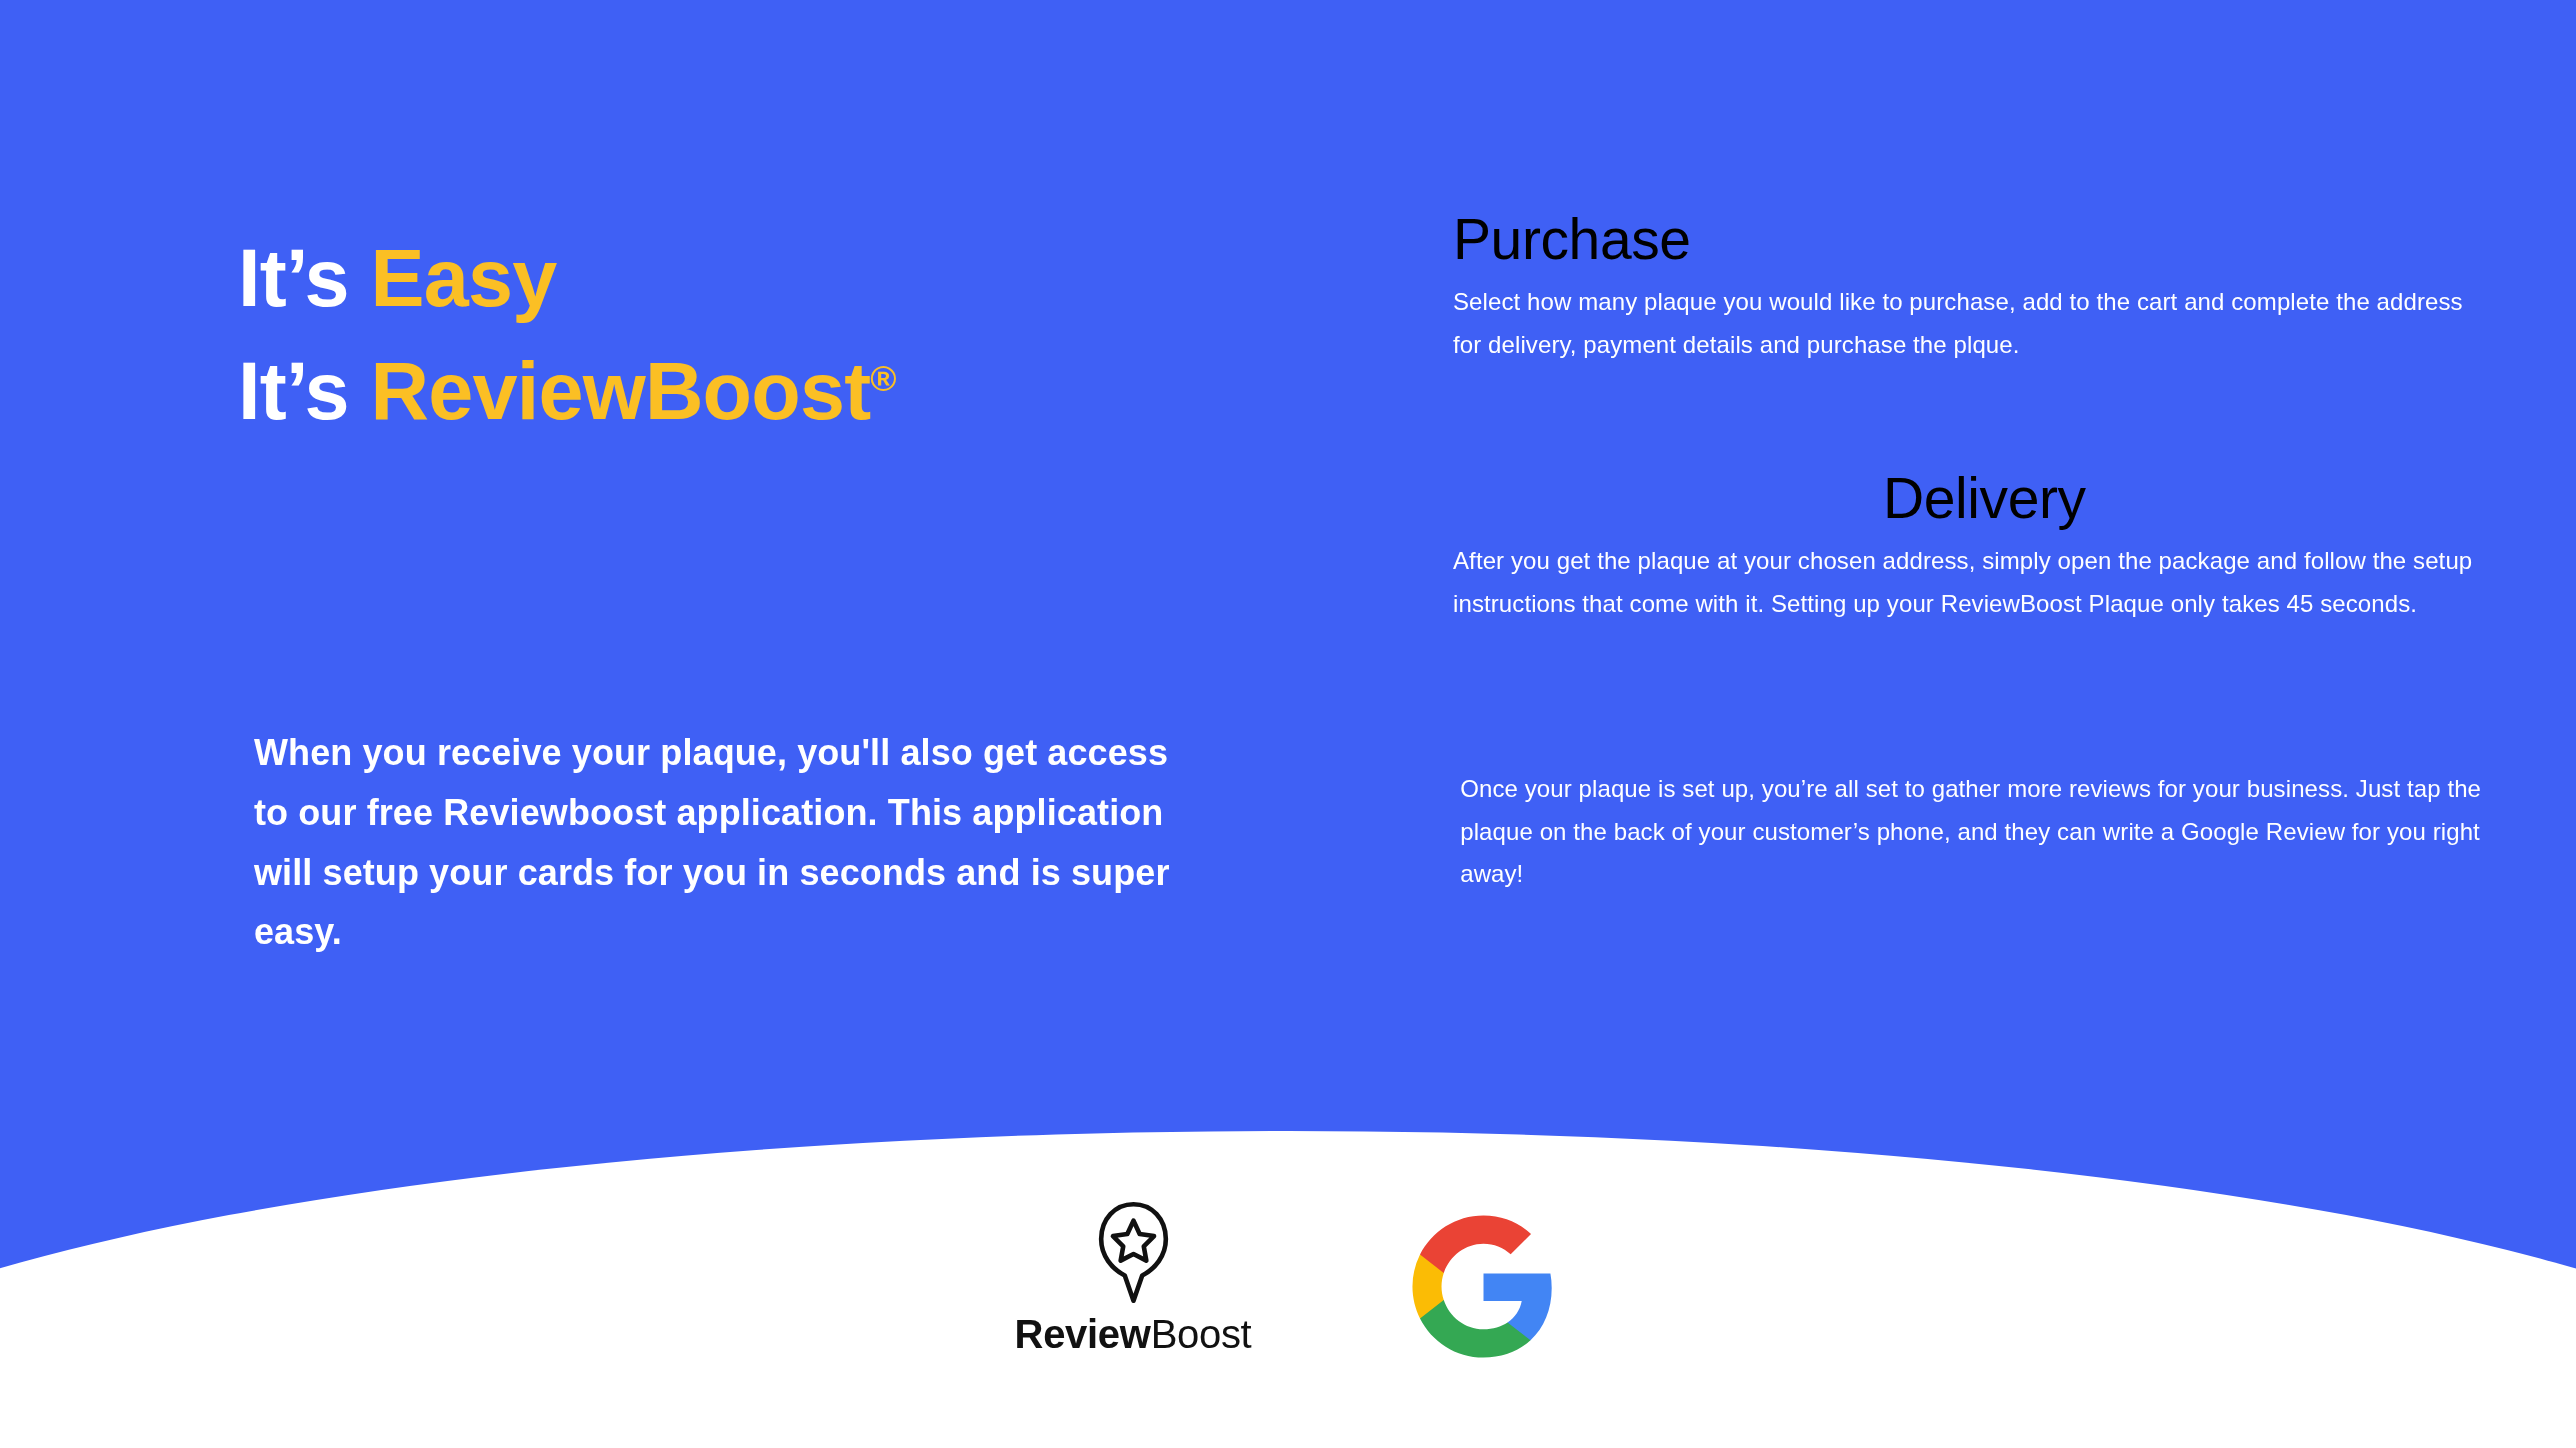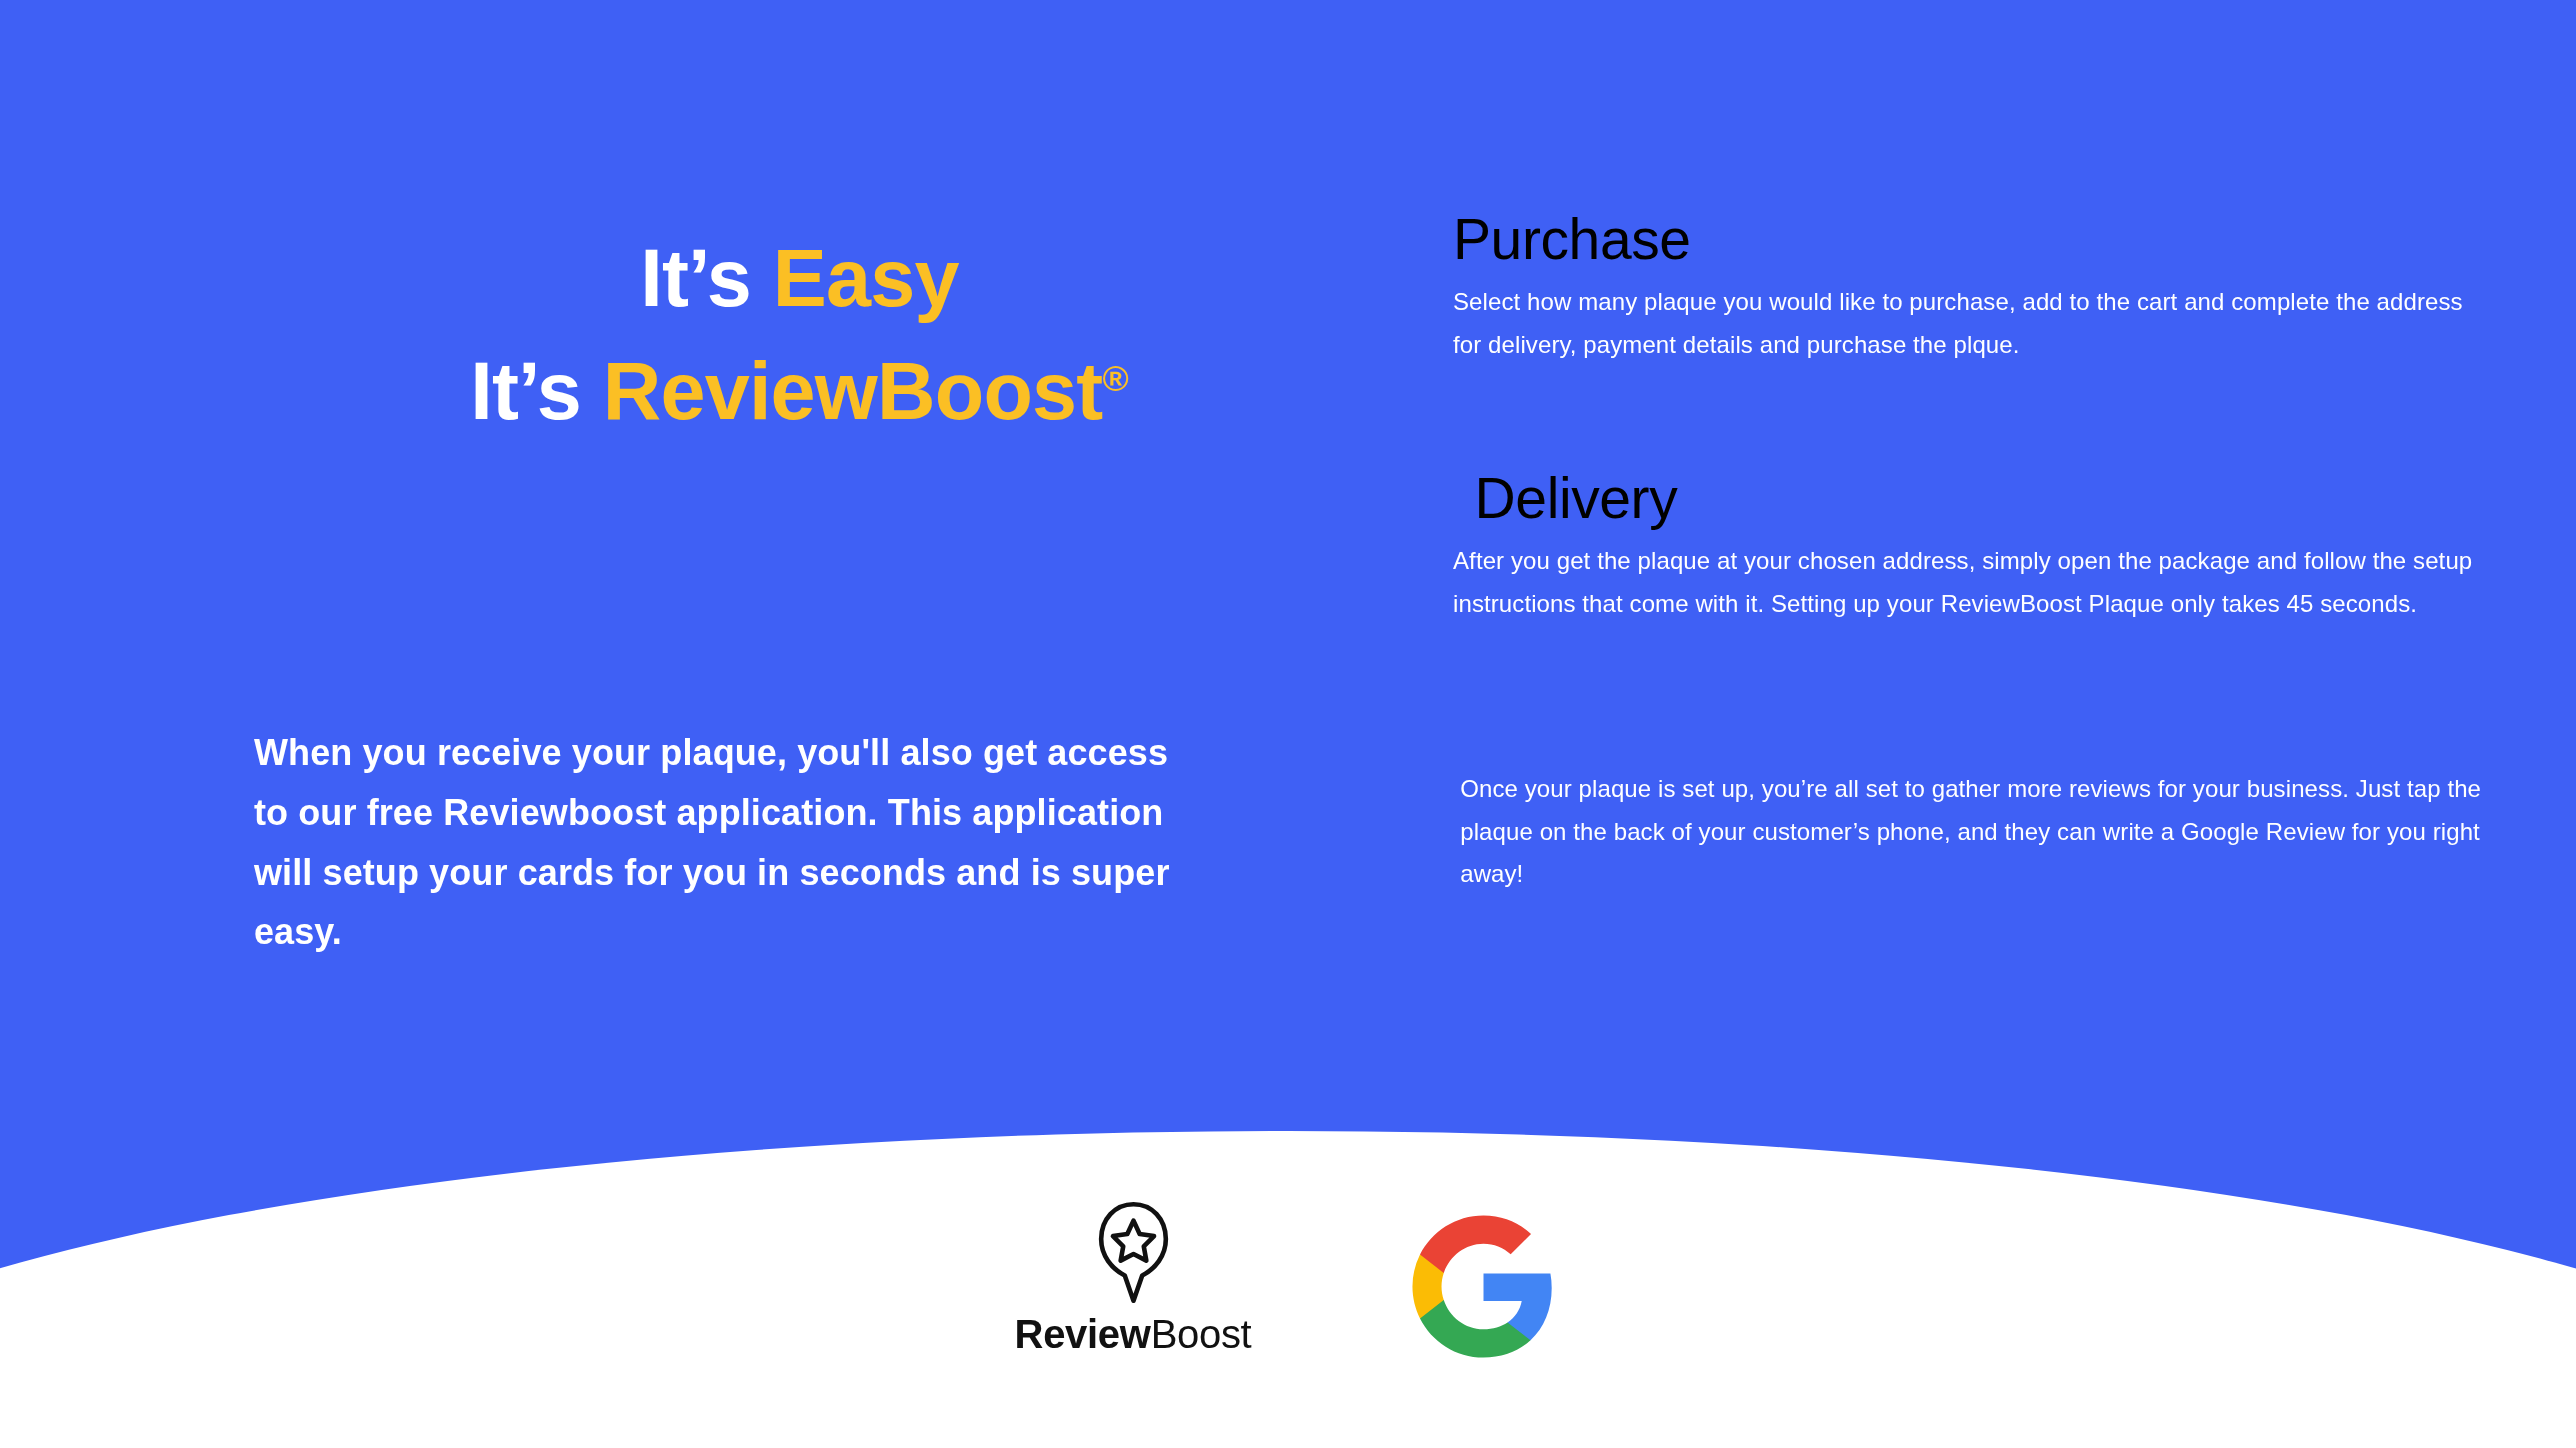--- a/index.html
+++ b/index.html
@@ -58,21 +58,21 @@
   .headline {
     margin: 0;
     font-family: "Liberation Sans", sans-serif;
     font-size: 81px;
     font-weight: 700;
     line-height: 1.39;
     letter-spacing: -0.8px;
     color: #ffffff;
     white-space: nowrap;
   }
-  .headline .line { display: block; text-align: center; }
+  .headline .line { display: block; }
   .headline .hl-accent { color: #FBBF24; }
   .headline .reg-mark {
     font-size: 0.44em;
     vertical-align: 0.78em;
     letter-spacing: 0;
   }
 
   .left-body {
     position: absolute;
     left: 238px;
@@ -100,21 +100,21 @@
   .step-block.s3 { top: 562px; }
 
   .step-title {
     margin: 0 0 8.2px 0;
     font-size: 57px;
     font-weight: 400;
     line-height: 1.18;
     color: #000000;
     letter-spacing: -0.4px;
   }
-  .step-block.s2 .step-title { margin-left: 21.6px; }
+  .step-block.s2 .step-title { margin-left: 21.6px; text-align: center; }
   .step-block.s3 .step-title { margin-left: 0px; }
 
   .step-text {
     margin: 0;
     font-size: 24px;
     font-weight: 400;
     line-height: 1.78;
     color: #ffffff;
     letter-spacing: 0.1px;
   }

